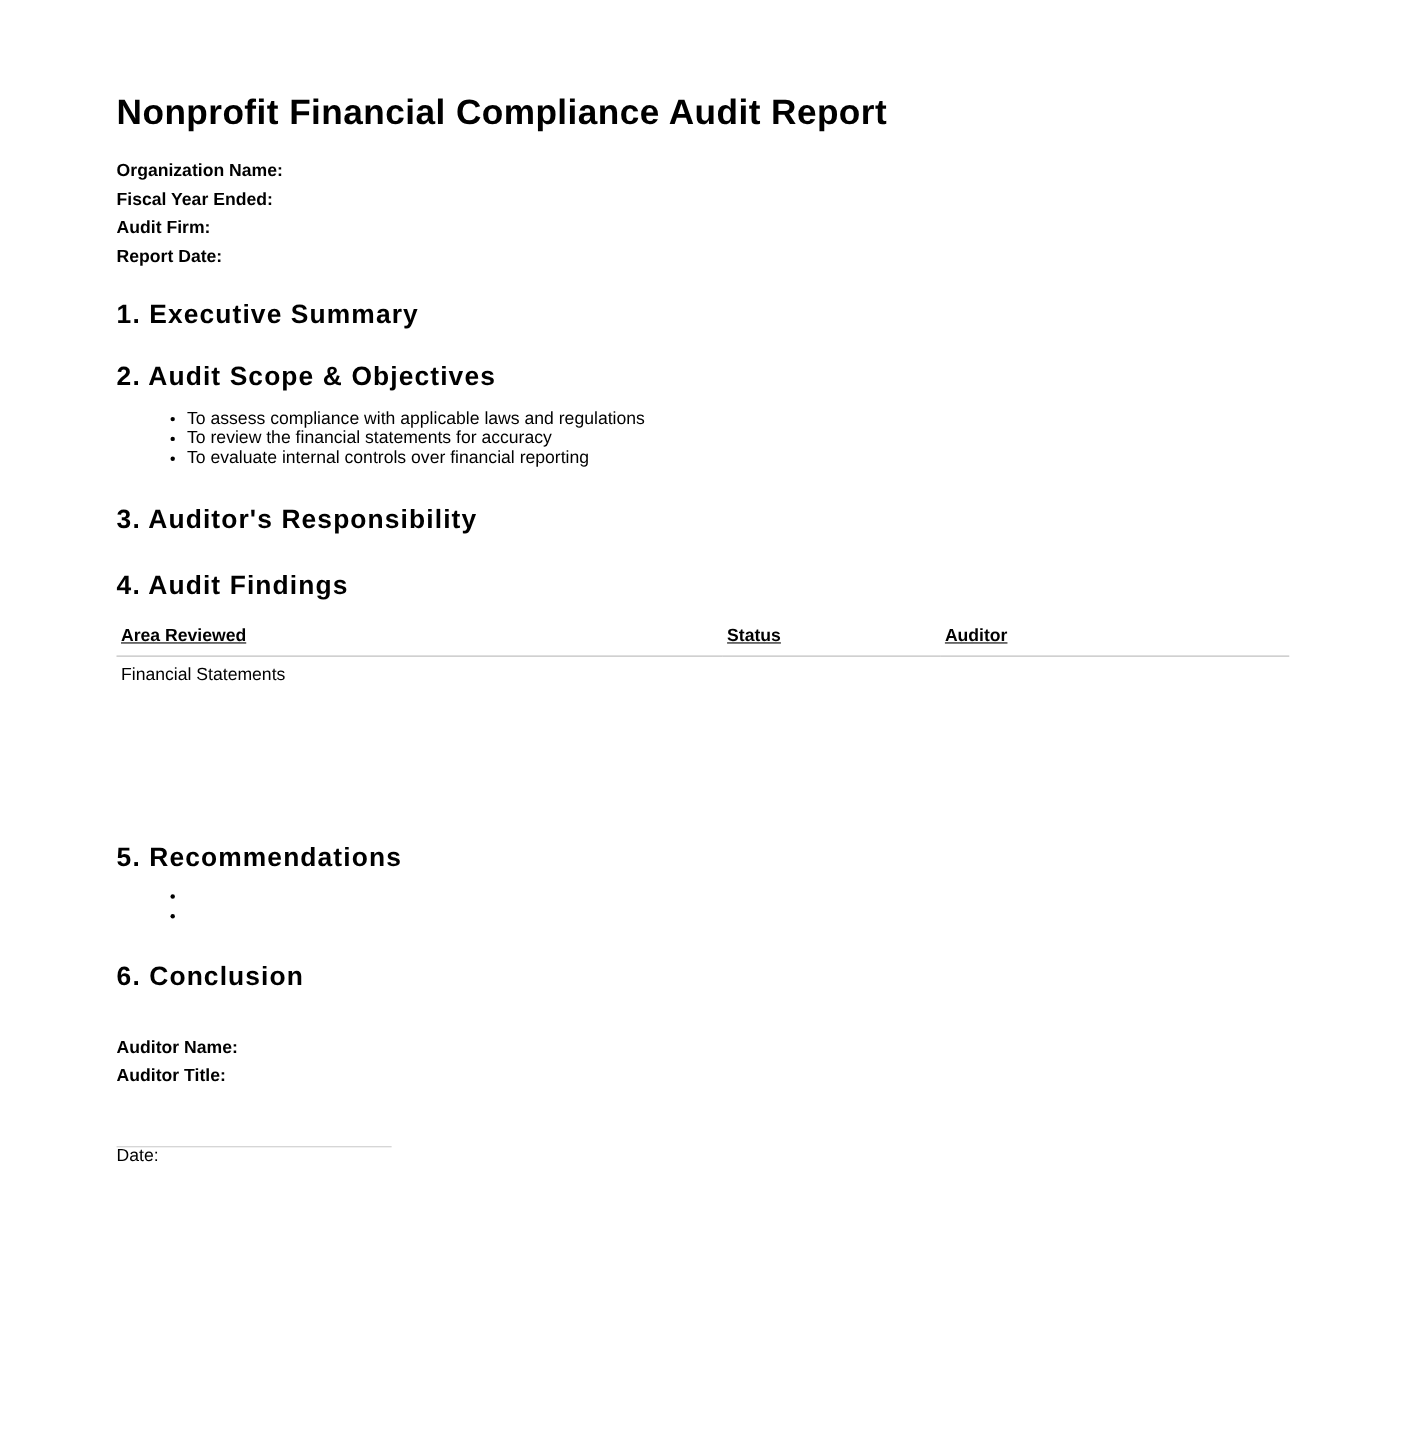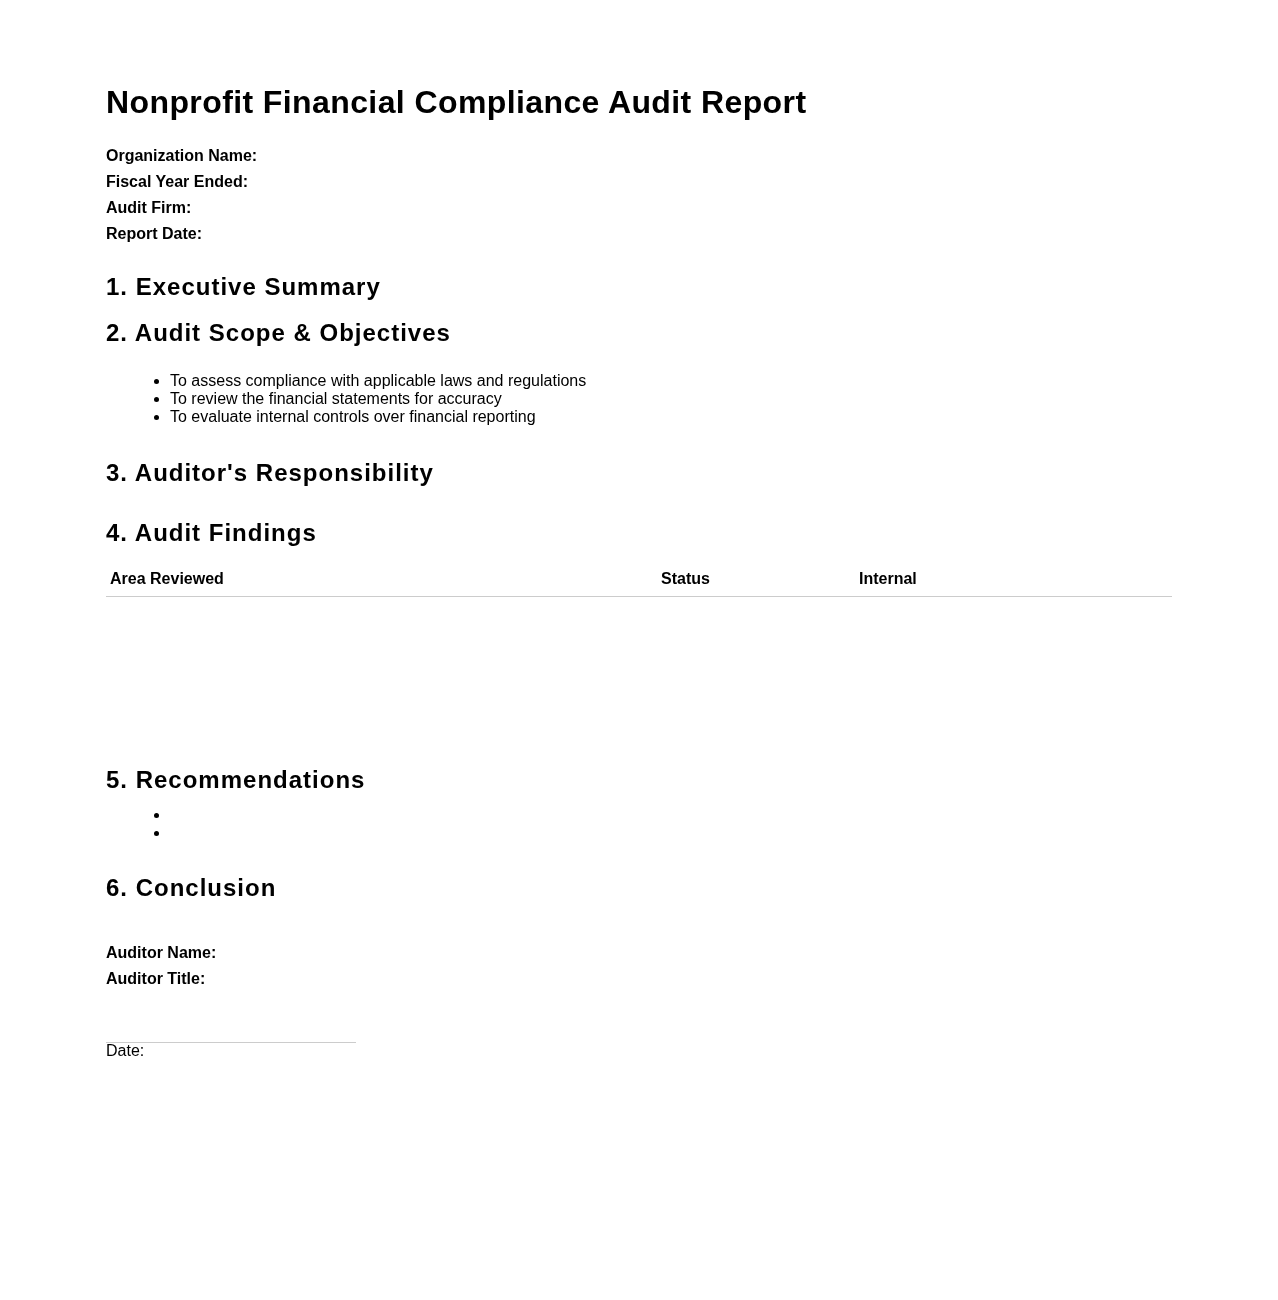--- a/index.html
+++ b/index.html
@@ -74,20 +74,21 @@
       border-collapse: collapse;
       font-size: 16px;
     }
     .findings-table th {
       text-align: left;
       font-weight: bold;
       padding: 4px 4px 8px 4px;
       height: 18px;
       line-height: 18px;
       border-bottom: 1px solid #cccccc;
+      text-decoration: underline;
     }
     .findings-table td {
       padding: 8px 4px;
       height: 18px;
       line-height: 18px;
     }
     .col-area { width: 543px; }
     .col-status { width: 190px; }
     .col-comments { width: auto; }
     .signature {
@@ -127,40 +128,45 @@
 
   <div class="meta">
     <div class="meta-row">Organization Name:</div>
     <div class="meta-row">Fiscal Year Ended:</div>
     <div class="meta-row">Audit Firm:</div>
     <div class="meta-row">Report Date:</div>
   </div>
 
   <h2 class="section-heading" style="top:272px;text-align:right;">1. Executive Summary</h2>
 
-  <h2 class="section-heading" style="top:318px;">2. Audit Scope &amp; Objectives</h2>
+  <h2 class="section-heading" style="top:328px;">2. Audit Scope &amp; Objectives</h2>
   <ul class="bullets" style="top:372px;">
     <li>To assess compliance with applicable laws and regulations</li>
     <li>To review the financial statements for accuracy</li>
     <li>To evaluate internal controls over financial reporting</li>
   </ul>
 
   <h2 class="section-heading" style="top:458px;">3. Auditor's Responsibility</h2>
 
   <h2 class="section-heading" style="top:518px;">4. Audit Findings</h2>
 
   <table class="findings-table">
     <thead>
       <tr>
         <th class="col-area">Area Reviewed</th>
         <th class="col-status">Status</th>
-        <th class="col-comments">Internal</th>
+        <th class="col-comments">Auditor</th>
       </tr>
     </thead>
     <tbody>
+      <tr>
+        <td>Financial Statements</td>
+        <td></td>
+        <td></td>
+      </tr>
     </tbody>
   </table>
 
   <h2 class="section-heading" style="top:765px;">5. Recommendations</h2>
   <ul class="bullets" style="top:806px;">
     <li></li>
     <li></li>
   </ul>
 
   <h2 class="section-heading" style="top:873px;">6. Conclusion</h2>

